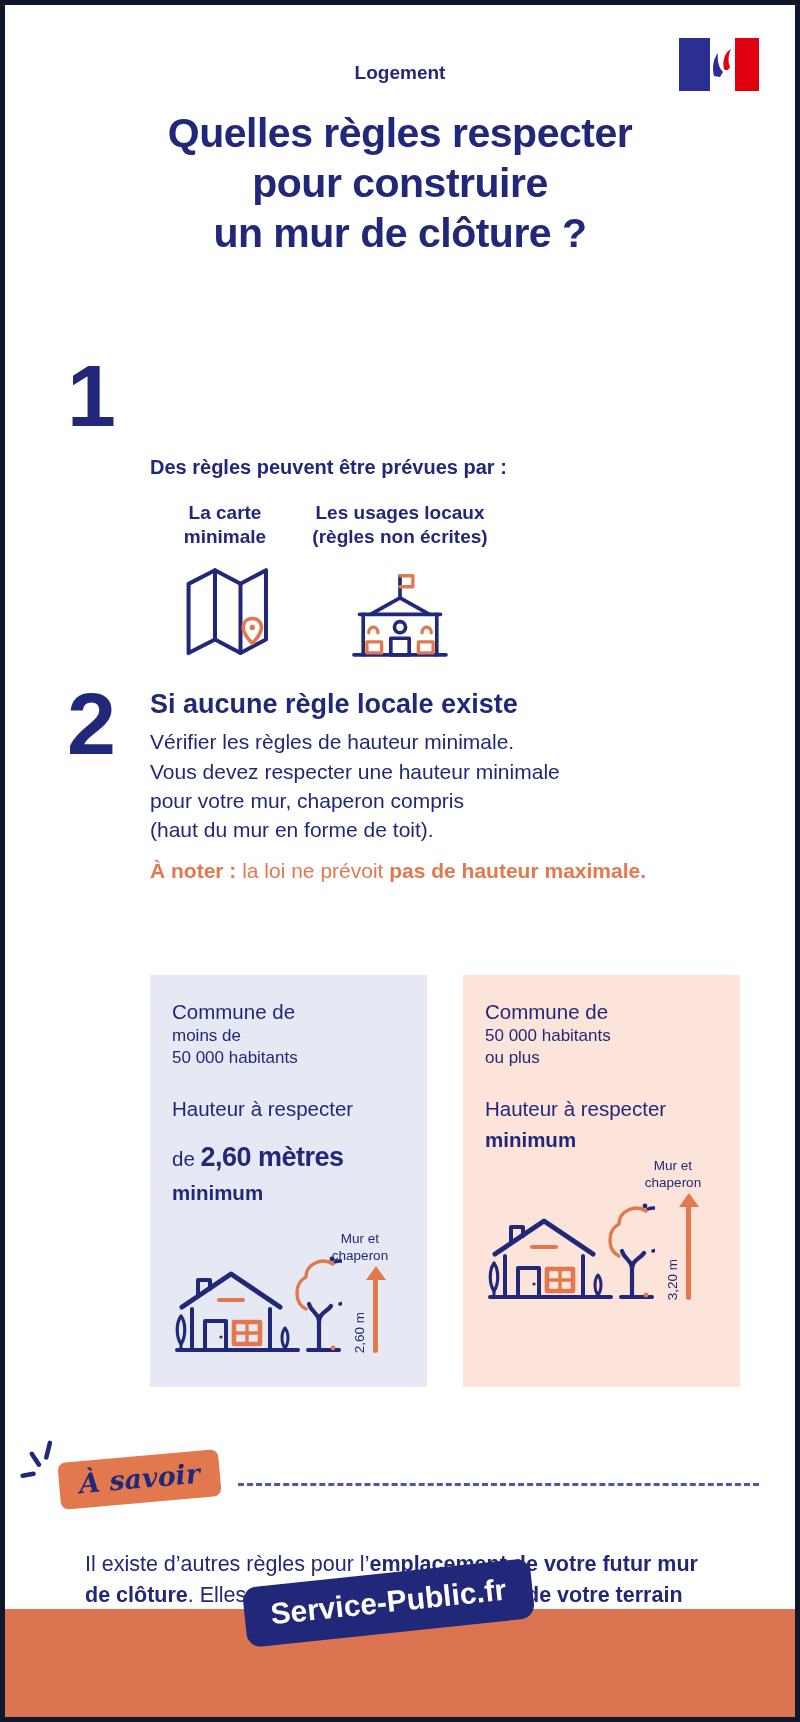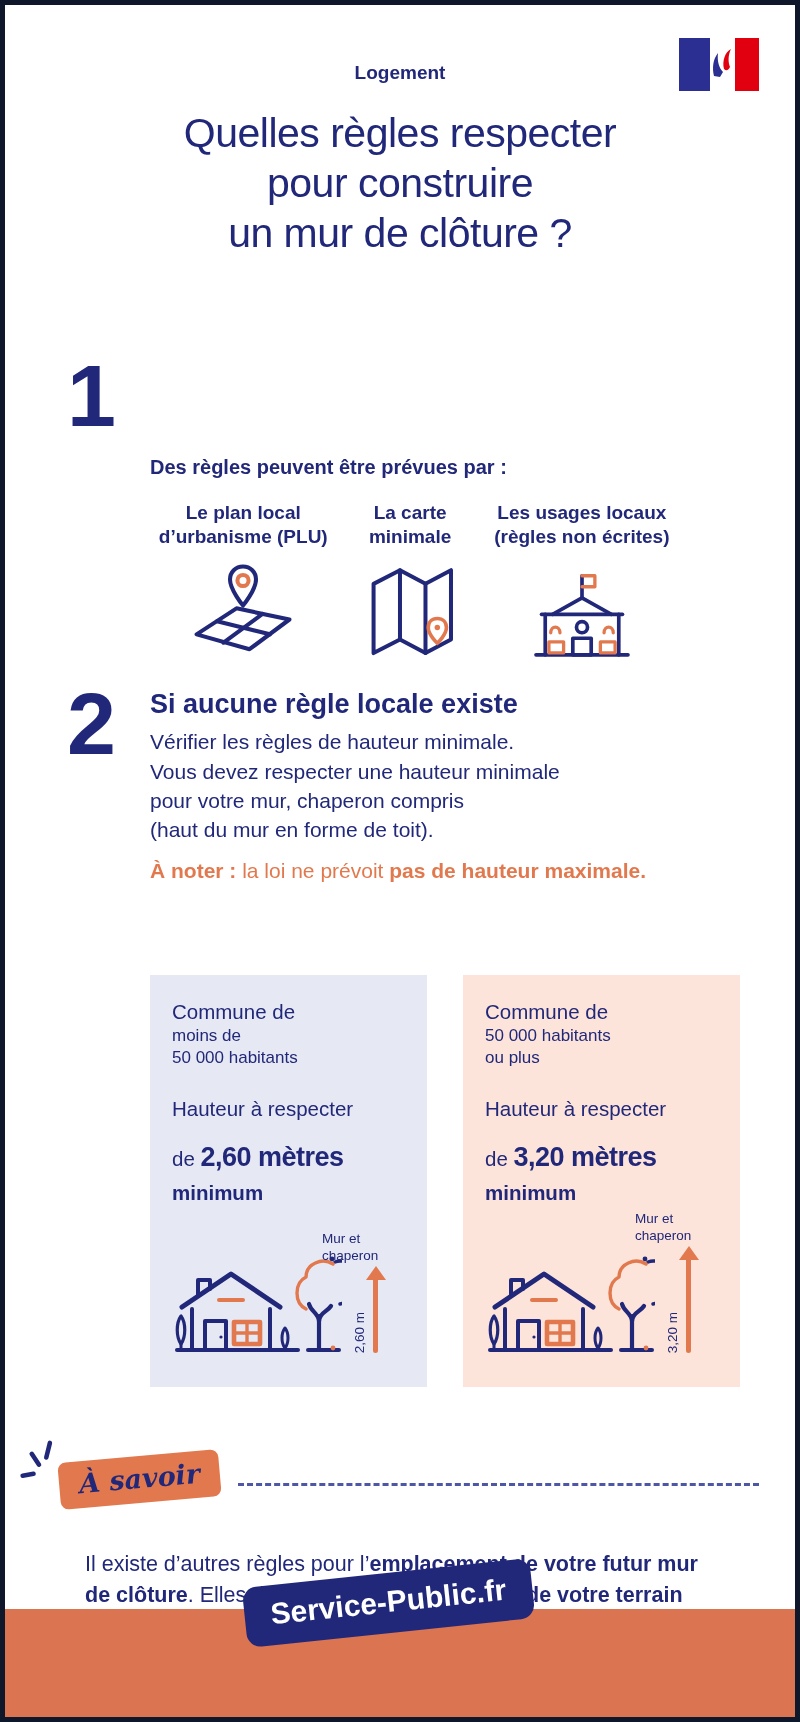--- a/index.html
+++ b/index.html
@@ -12,21 +12,21 @@
     font-family:"Liberation Sans", sans-serif;
     color:#222879;
     overflow:hidden;
   }
   
   .logo{position:absolute;top:33px;right:36px;display:flex;height:53px;}
   .logo-blue{width:31px;background:#2b2f91;}
   .logo-white{width:25px;background:#ffffff;position:relative;}
   .logo-red{width:24px;background:#e1000f;}
   .category{margin-top:57px;text-align:center;font-weight:bold;font-size:19px;}
-  .title{margin:24px 0 0;text-align:center;font-size:41px;line-height:1.22;font-weight:normal;letter-spacing:-0.5px;}
+  .title{margin:24px 0 0;text-align:center;font-size:41px;line-height:1.22;font-weight:bold;letter-spacing:-0.5px;}
   .tl{display:block;}
 
   
   .step{display:flex;margin-left:62px;margin-right:40px;}
   .step1{margin-top:100px;}
   .step2{margin-top:20px;}
   .step-number{font-size:88px;font-weight:bold;line-height:0.86;width:83px;flex:none;letter-spacing:-3px;}
   .step-content{padding-top:2px;}
   .step-title{font-size:27px;font-weight:bold;margin:0 0 7px;line-height:1.2;}
   .step-lead,.step-body{font-size:21px;line-height:1.4;}
@@ -56,21 +56,21 @@
   .illu{margin-top:16px;display:flex;align-items:flex-end;}
   .illu svg{display:block;}
   .arrow-col{position:relative;flex:none;width:46px;margin-left:2px;}
   .card0 .arrow-col{height:80px;}
   .card1 .arrow-col{height:100px;}
   .bar{position:absolute;right:12px;bottom:2px;top:0;width:5px;background:#e2794e;border-radius:3px;}
   .bar::before{content:"";position:absolute;top:-9px;left:50%;transform:translateX(-50%);
     border-left:10px solid transparent;border-right:10px solid transparent;border-bottom:14px solid #e2794e;}
   .measure{position:absolute;bottom:2px;right:23px;writing-mode:vertical-rl;transform:rotate(180deg);
     font-size:13.5px;color:#222879;white-space:nowrap;}
-  .arrow-label{position:absolute;bottom:calc(100% + 10px);right:-8px;width:76px;
+  .arrow-label{position:absolute;bottom:calc(100% + 10px);right:-8px;width:76px;text-align:center;
     font-size:13.5px;line-height:1.25;color:#222879;}
 
   
   .know-row{display:flex;align-items:center;margin:48px 36px 0 14px;}
   .sparkles{flex:none;margin-bottom:34px;}
   .badge{flex:none;background:#e2794e;color:#222879;font-family:"DejaVu Serif", serif;font-style:italic;
     font-weight:bold;font-size:27px;padding:7px 20px 9px;border-radius:8px;transform:rotate(-5deg);}
   .dash-line{flex:1;border-top:3px dashed #4d57a5;margin-left:18px;margin-top:10px;}
   .know-text{margin:26px 40px 0 80px;font-size:21.5px;line-height:1.42;width:640px;}
   .know-text .b{font-weight:bold;}
@@ -106,37 +106,20 @@
   </h1>
 
   <div class="step step1">
     <div class="step-number">1</div>
   </div>
 
   <div class="rules-intro">Des règles peuvent être prévues par :</div>
 
   <div class="options">
 
-    <div class="option o1">
-      <div class="option-label">
-        <span>Le plan local</span><br>
-        <span>d’urbanisme (PLU)</span>
-      </div>
-      <div class="option-icon">
-        <svg viewBox="0 0 112 112" width="106" height="104" aria-hidden="true">
-          <g fill="none" stroke="#222879" stroke-width="4.4" stroke-linejoin="round" stroke-linecap="round">
-            <polygon points="6,79 49,51 106,63 63,95"></polygon>
-            <line x1="28" y1="65" x2="85" y2="79"></line>
-            <line x1="77" y1="57" x2="35" y2="88"></line>
-            <path d="M56,6 C48,6 42,12 42,20 C42,31 56,48 56,48 C56,48 70,31 70,20 C70,12 64,6 56,6 Z" fill="#ffffff"></path>
-          </g>
-          <circle cx="56" cy="21" r="6" fill="none" stroke="#e2794e" stroke-width="4.4"></circle>
-        </svg>
-      </div>
-    </div>
 
     <div class="option o2">
       <div class="option-label">
         <span>La carte</span><br>
         <span>minimale</span>
       </div>
       <div class="option-icon">
         <svg viewBox="0 0 112 112" width="102" height="104" aria-hidden="true">
           <g fill="none" stroke="#222879" stroke-width="4.4" stroke-linejoin="round" stroke-linecap="round">
             <path d="M16,24 L45,9 L73,24 L101,9 L101,85 L73,100 L45,85 L16,100 Z"></path>
@@ -242,21 +225,20 @@
       </div>
     </div>
 
     <div class="card card1">
       <div class="card-intro">Commune de</div>
       <div class="card-bold">
         <span class="tl">50 000 habitants</span>
         <span class="tl">ou plus</span>
       </div>
       <div class="card-height-label">Hauteur à respecter</div>
-      <div class="height-line"><span>de </span><span class="height-value">3,20 mètres</span></div>
       <div class="card-min">minimum</div>
       <div class="illu">
         <svg viewBox="0 0 170 134" width="170" height="134" aria-hidden="true">
           <g fill="none" stroke="#222879" stroke-width="4" stroke-linecap="round" stroke-linejoin="round">
             <line x1="5" y1="129" x2="126" y2="129"></line>
             <line x1="136" y1="129" x2="167" y2="129"></line>
             <polyline points="10,86 59,53 108,86" stroke-width="5"></polyline>
             <polyline points="26,75 26,59 38,59 38,68"></polyline>
             <line x1="20" y1="88" x2="20" y2="129"></line>
             <line x1="98" y1="88" x2="98" y2="129"></line>

